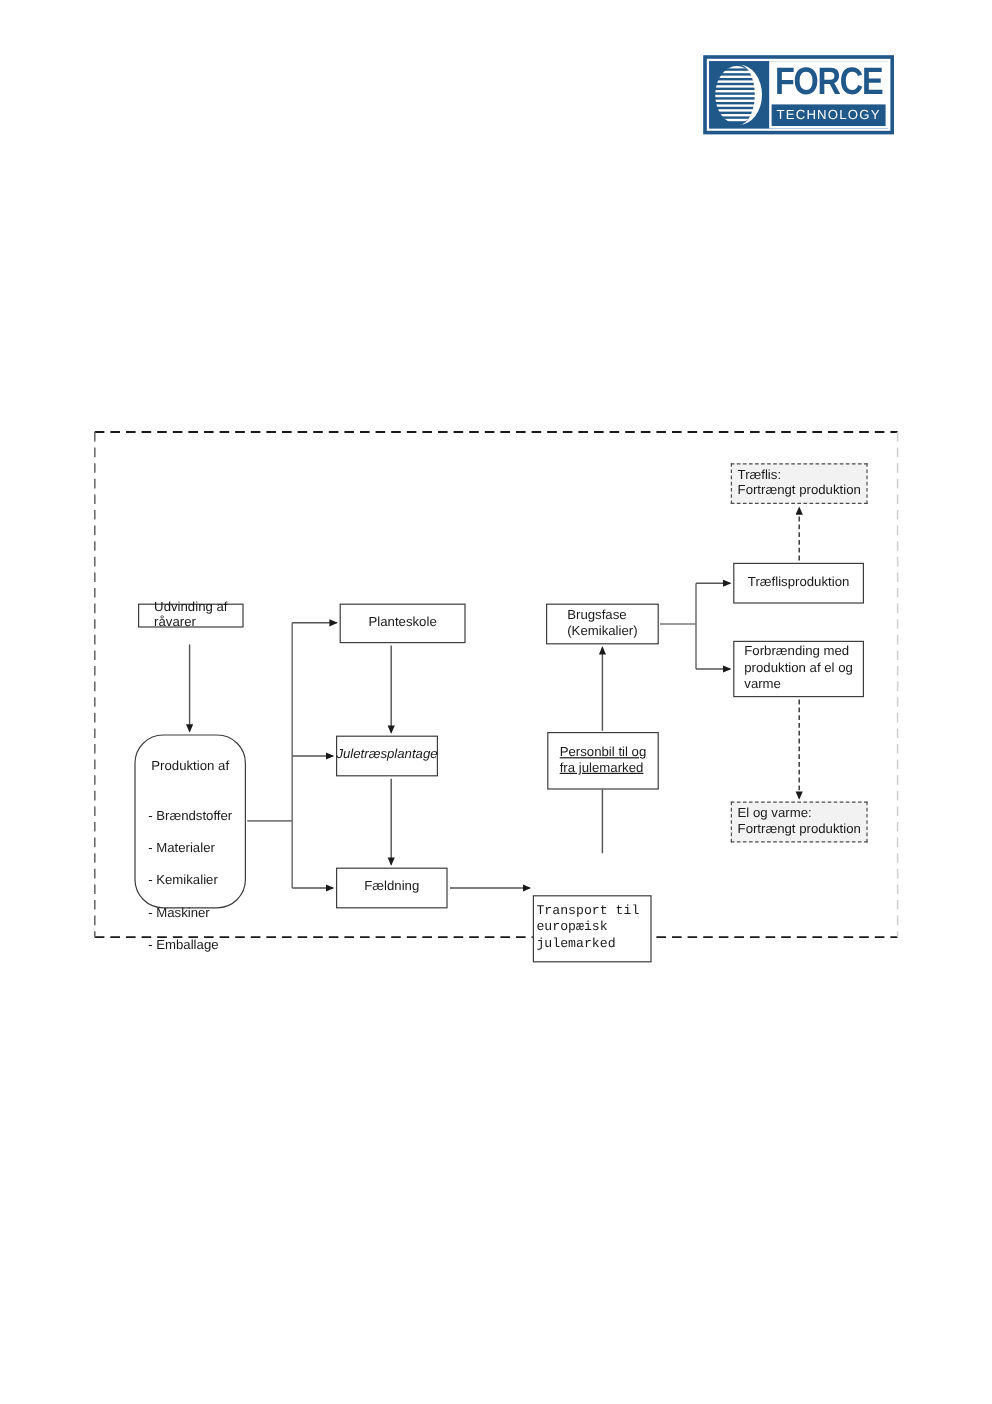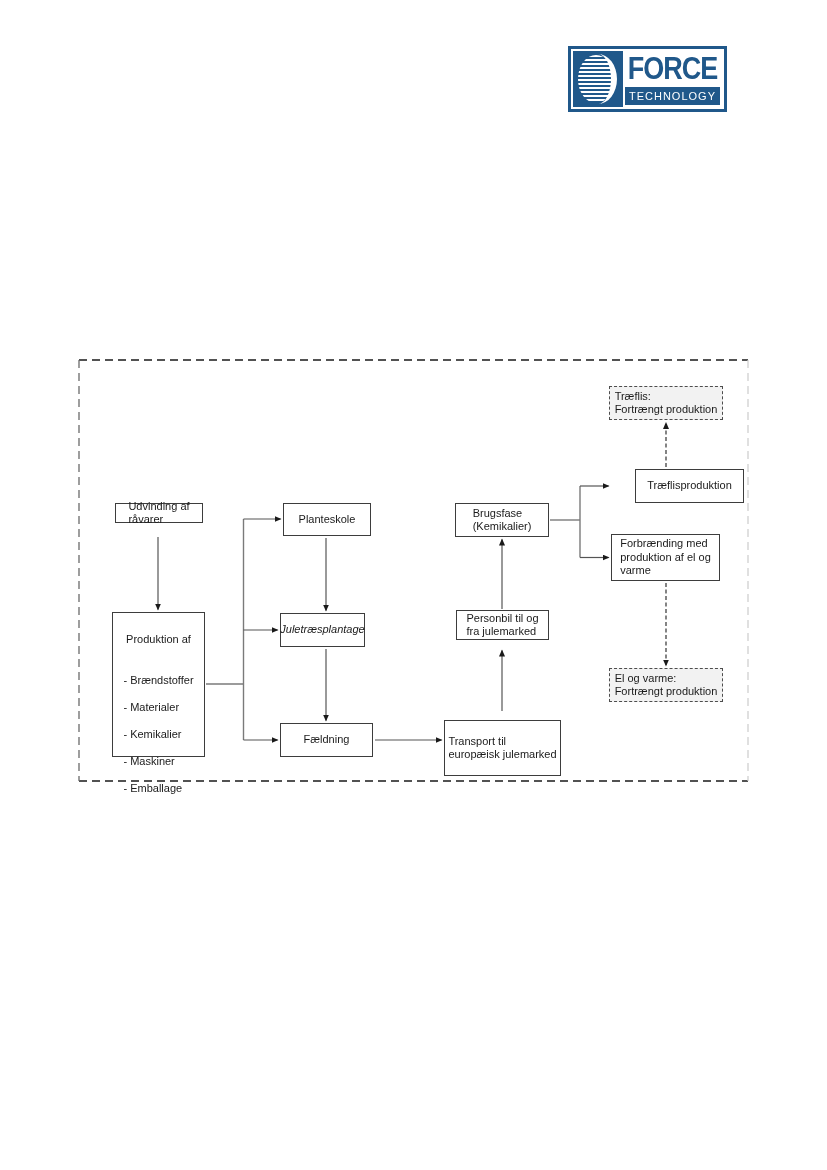--- a/index.html
+++ b/index.html
@@ -5,21 +5,21 @@
   * { margin:0; padding:0; box-sizing:border-box; }
   html,body { background:#ffffff; }
   body { font-family:"Liberation Sans", sans-serif; }
   .page {
     position:relative; width:827px; height:1170px; background:#ffffff;
     margin:0 auto; overflow:hidden;
   }
 
   
   .logo {
-    position:absolute; left:568px; top:46px; width:159px; height:66px;
+    position:absolute; left:586px; top:46px; width:159px; height:66px;
     background:#20588a; padding:3px;
   }
   .logo-inner {
     width:100%; height:100%; border:2px solid #ffffff; background:#20588a;
     display:flex;
   }
   .logo-globe {
     width:50px; display:flex; align-items:center; justify-content:center;
     background:#20588a; flex:0 0 50px;
   }
@@ -40,30 +40,30 @@
     position:absolute; background:#ffffff; border:1.5px solid #3d3d3d;
     display:flex; align-items:center; justify-content:center; 
     font-size:11px; line-height:13.5px; color:#1a1a1a; white-space:pre-line;
     padding:2px;
   }
   .node-dashed {
     border:1.2px dashed #4d4d4d; background:#f2f2f2;
   }
   #box-udvinding    { left:115px; top:503px; width:88px;  height:20px; }
   #box-produktion   { left:112px; top:612px; width:93px;  height:145px;
-                      flex-direction:column; justify-content:flex-start; padding-top:20px; }
+                      flex-direction:column; justify-content:flex-start; padding-top:20px;border-radius:24px; }
   #box-produktion .prod-items { margin-top:14px; }
   #box-produktion .prod-items div { line-height:13.5px; }
-  #box-planteskole  { left:283px; top:503px; width:88px;  height:33px; }
+  #box-planteskole  { left:283px; top:503px; width:105px;  height:33px; }
   #box-juletraes    { left:280px; top:613px; width:85px;  height:34px;font-style:italic; }
   #box-faeldning    { left:280px; top:723px; width:93px;  height:34px; }
   #box-brugsfase    { left:455px; top:503px; width:94px;  height:34px; }
-  #box-personbil    { left:456px; top:610px; width:93px;  height:30px; }
-  #box-transport    { left:444px; top:720px; width:117px; height:56px; }
-  #box-traeflisprod { left:611px; top:469px; width:109px; height:34px;margin-left:24px; }
+  #box-personbil    { left:456px; top:610px; width:93px;  height:48px;text-decoration:underline; }
+  #box-transport    { left:444px; top:746px; width:99px; height:56px;font-family:Liberation Mono, monospace; }
+  #box-traeflisprod { left:611px; top:469px; width:109px; height:34px; }
   #box-forbraending { left:611px; top:534px; width:109px; height:47px; }
   #box-traeflis-fort{ left:609px; top:386px; width:114px; height:34px; }
   #box-elvarme-fort { left:609px; top:668px; width:114px; height:34px; }
 
   .connectors {
     position:absolute; left:0; top:0; width:827px; height:1170px;
     pointer-events:none;
   }
 </style>
 </head>

